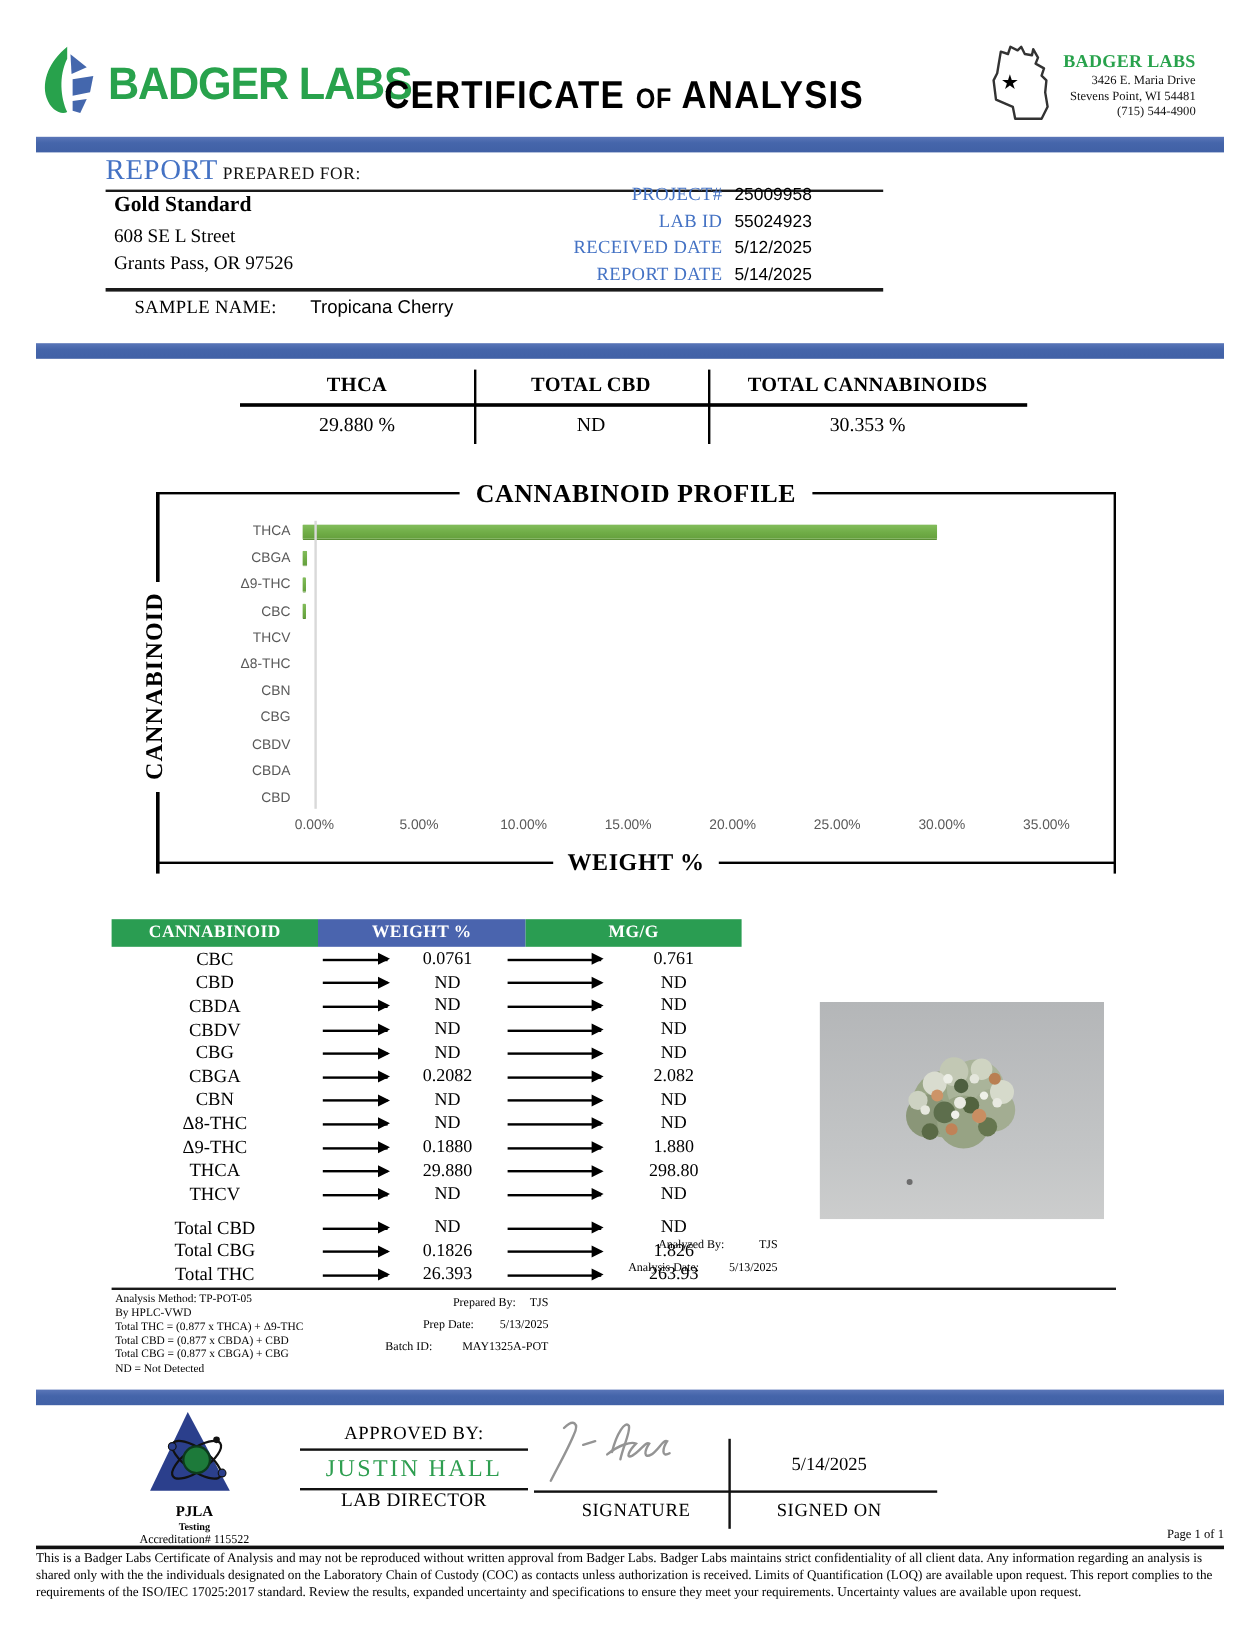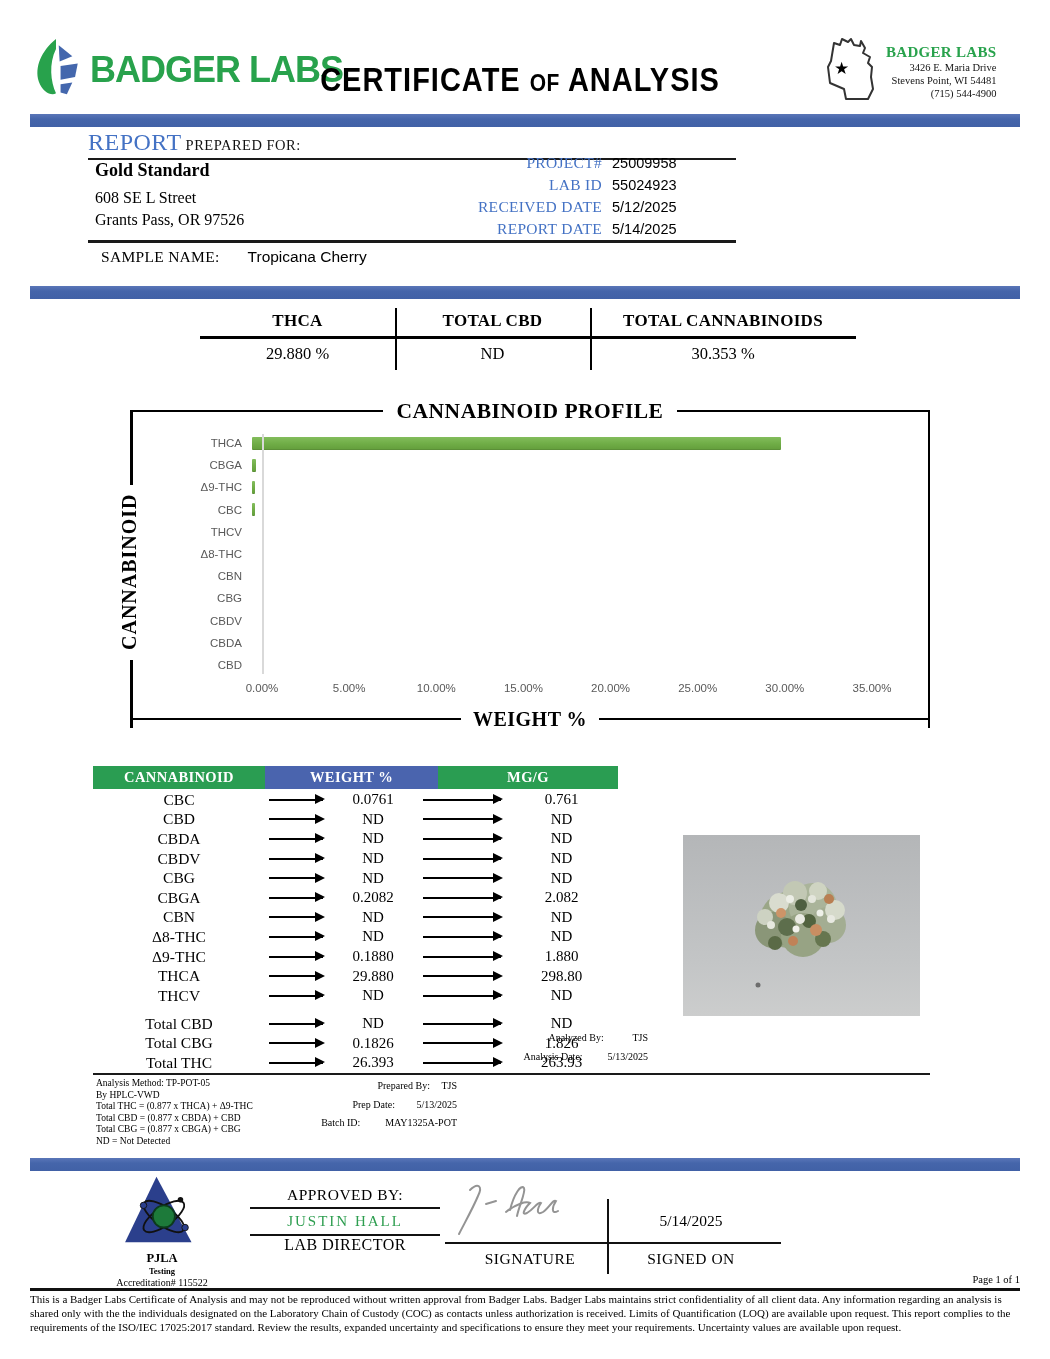--- a/index.html
+++ b/index.html
@@ -39,21 +39,21 @@
   .report-heading .for { color: #111; font-size: 14.5px; letter-spacing: 0.5px; }
   .client { position: absolute; left: 95px; top: 160px; }
   .client .cname { font-weight: bold; font-size: 18px; margin-bottom: 6px; }
   .client .cline { font-size: 16px; line-height: 22px; }
   .fields { position: absolute; left: 370px; top: 154px; width: 330px; }
   .frow { display: flex; height: 22px; align-items: baseline; }
   .frow .flabel { flex: 1; text-align: right; color: #4472c4; font-size: 15.5px; letter-spacing: 0.3px; }
   .frow .fvalue { width: 98px; text-align: left; padding-left: 10px;
     font-family: "Liberation Sans", sans-serif; font-size: 14.5px; }
   .rule2 { position: absolute; left: 88px; top: 240px; width: 648px; height: 2.5px; background: #1a1a1a; }
-  .sample-row { position: absolute; left: 101px; top: 248px; display: flex; align-items: center; }
+  .sample-row { position: absolute; left: 112px; top: 248px; display: flex; align-items: center; }
   .sample-row .slabel { font-size: 15.5px; letter-spacing: 0.3px; }
   .sample-row .svalue { font-family: "Liberation Sans", sans-serif; font-size: 15.5px; margin-left: 28px; }
 
   
   .summary { position: absolute; left: 200px; top: 306px; width: 656px; height: 64px; }
   .summary .vline { position: absolute; top: 2px; bottom: 0; width: 2px; background: #000; }
   .summary .v1 { left: 195px; } .summary .v2 { left: 390px; }
   .summary .srow { display: flex; height: 30px; align-items: center; }
   .summary .scell { text-align: center; }
   .summary .c1 { width: 195px; } .summary .c2 { width: 195px; } .summary .c3 { width: 266px; }
@@ -120,21 +120,21 @@
   
   .photo { position: absolute; left: 683px; top: 835px; width: 237px; height: 181px; }
 
   
   .pjla { position: absolute; left: 88px; top: 1174px; width: 148px; text-align: center; }
   .pjla .pjla-name { font-weight: bold; font-size: 12.5px; margin-top: 1px; }
   .pjla .pjla-sub { font-weight: bold; font-size: 8.5px; }
   .pjla .pjla-acc { font-size: 10px; margin-top: 1px; }
   .approved { position: absolute; left: 250px; top: 1186px; width: 190px; text-align: center; }
   .approved .ab-label { font-size: 15.5px; letter-spacing: 0.5px; border-bottom: 2px solid #111; padding-bottom: 3px; }
-  .approved .ab-name { color: #2e9e50; font-size: 15px; letter-spacing: 2px; padding: 4px 0 4px 0;
+  .approved .ab-name { color: #2e9e50; font-size: 20px; letter-spacing: 2px; padding: 4px 0 4px 0;
     border-bottom: 2px solid #111; }
   .approved .ab-title { font-size: 16px; padding-top: 0; letter-spacing: 0.5px; }
   .sig-svg { position: absolute; left: 448px; top: 1180px; }
   .sig-line { position: absolute; left: 445px; top: 1242px; width: 336px; height: 2px; background: #111; }
   .sig-vline { position: absolute; left: 607px; top: 1199px; width: 2px; height: 75px; background: #111; }
   .sig-label { position: absolute; left: 455px; top: 1250px; width: 150px; text-align: center; font-size: 15.5px; letter-spacing: 0.5px; }
   .signed-date { position: absolute; left: 616px; top: 1212px; width: 150px; text-align: center; font-size: 15.5px; }
   .signed-label { position: absolute; left: 616px; top: 1250px; width: 150px; text-align: center; font-size: 15.5px; letter-spacing: 0.5px; }
 
   

